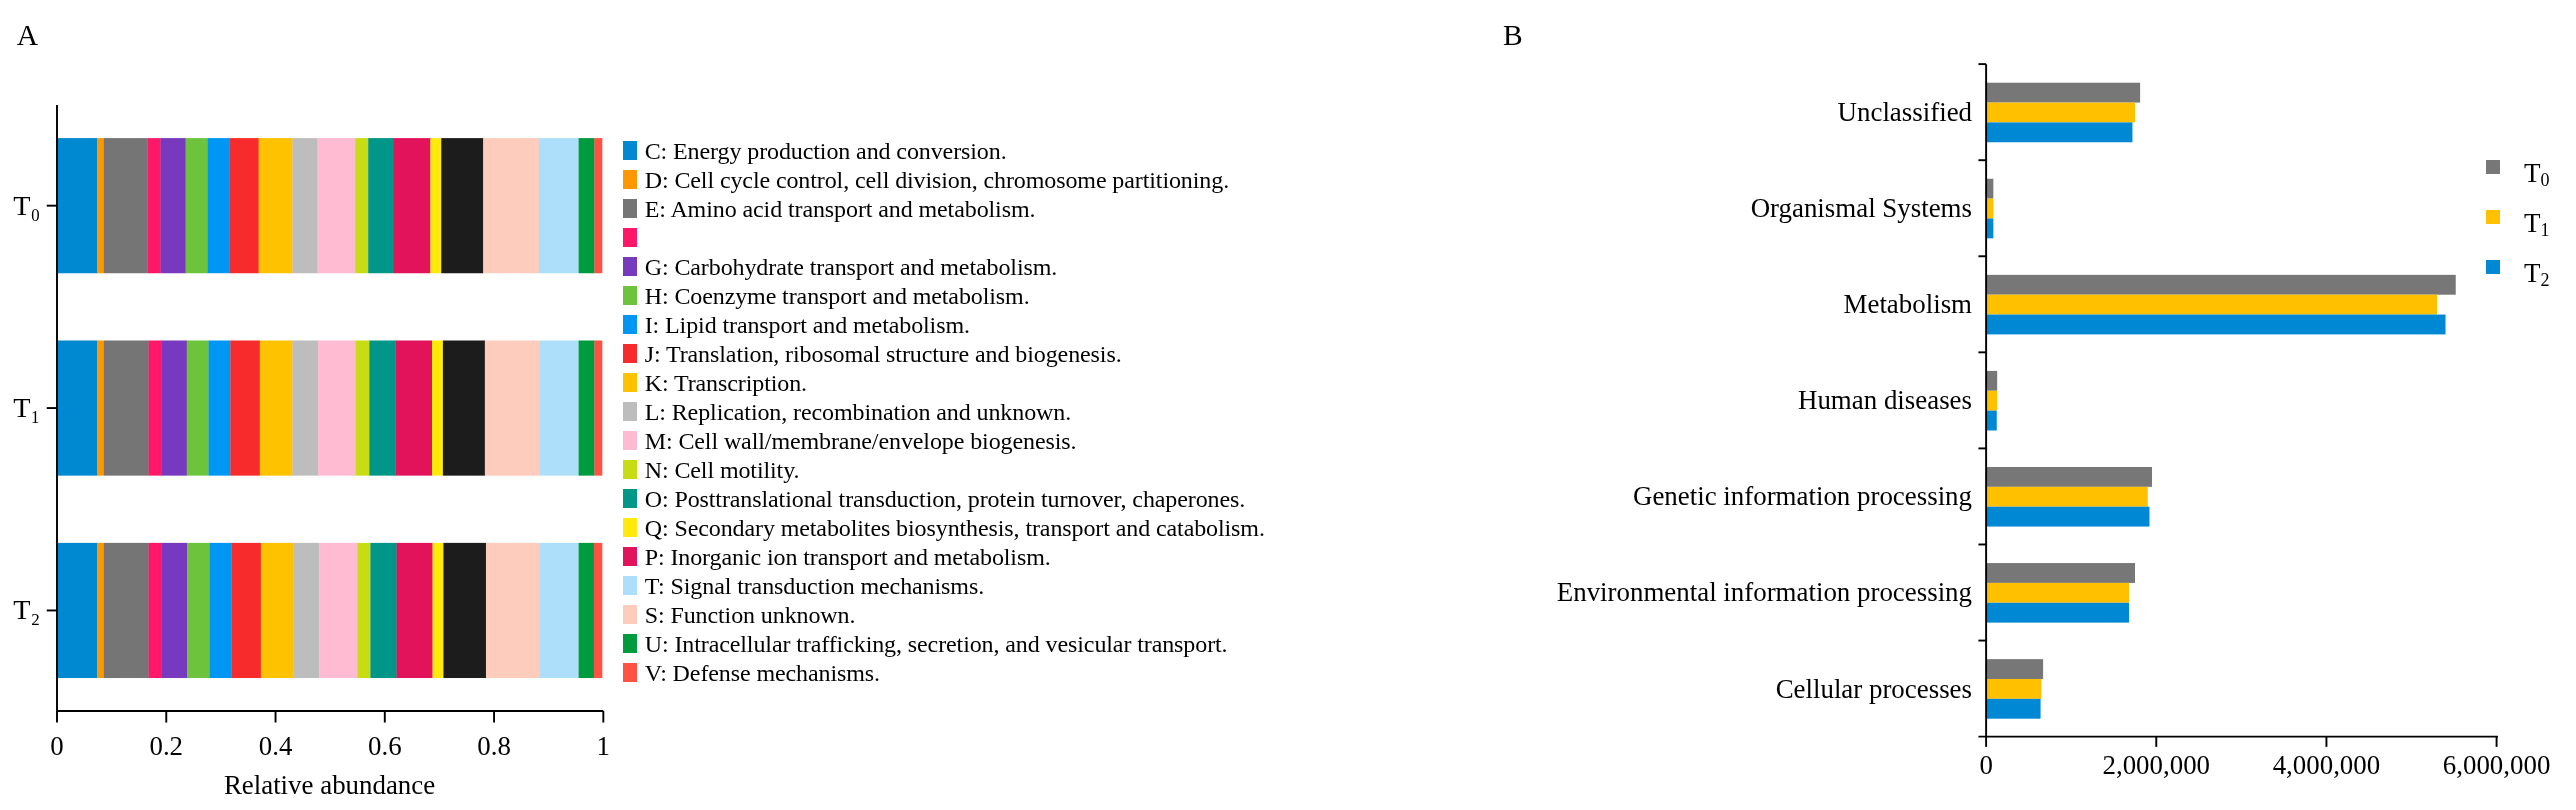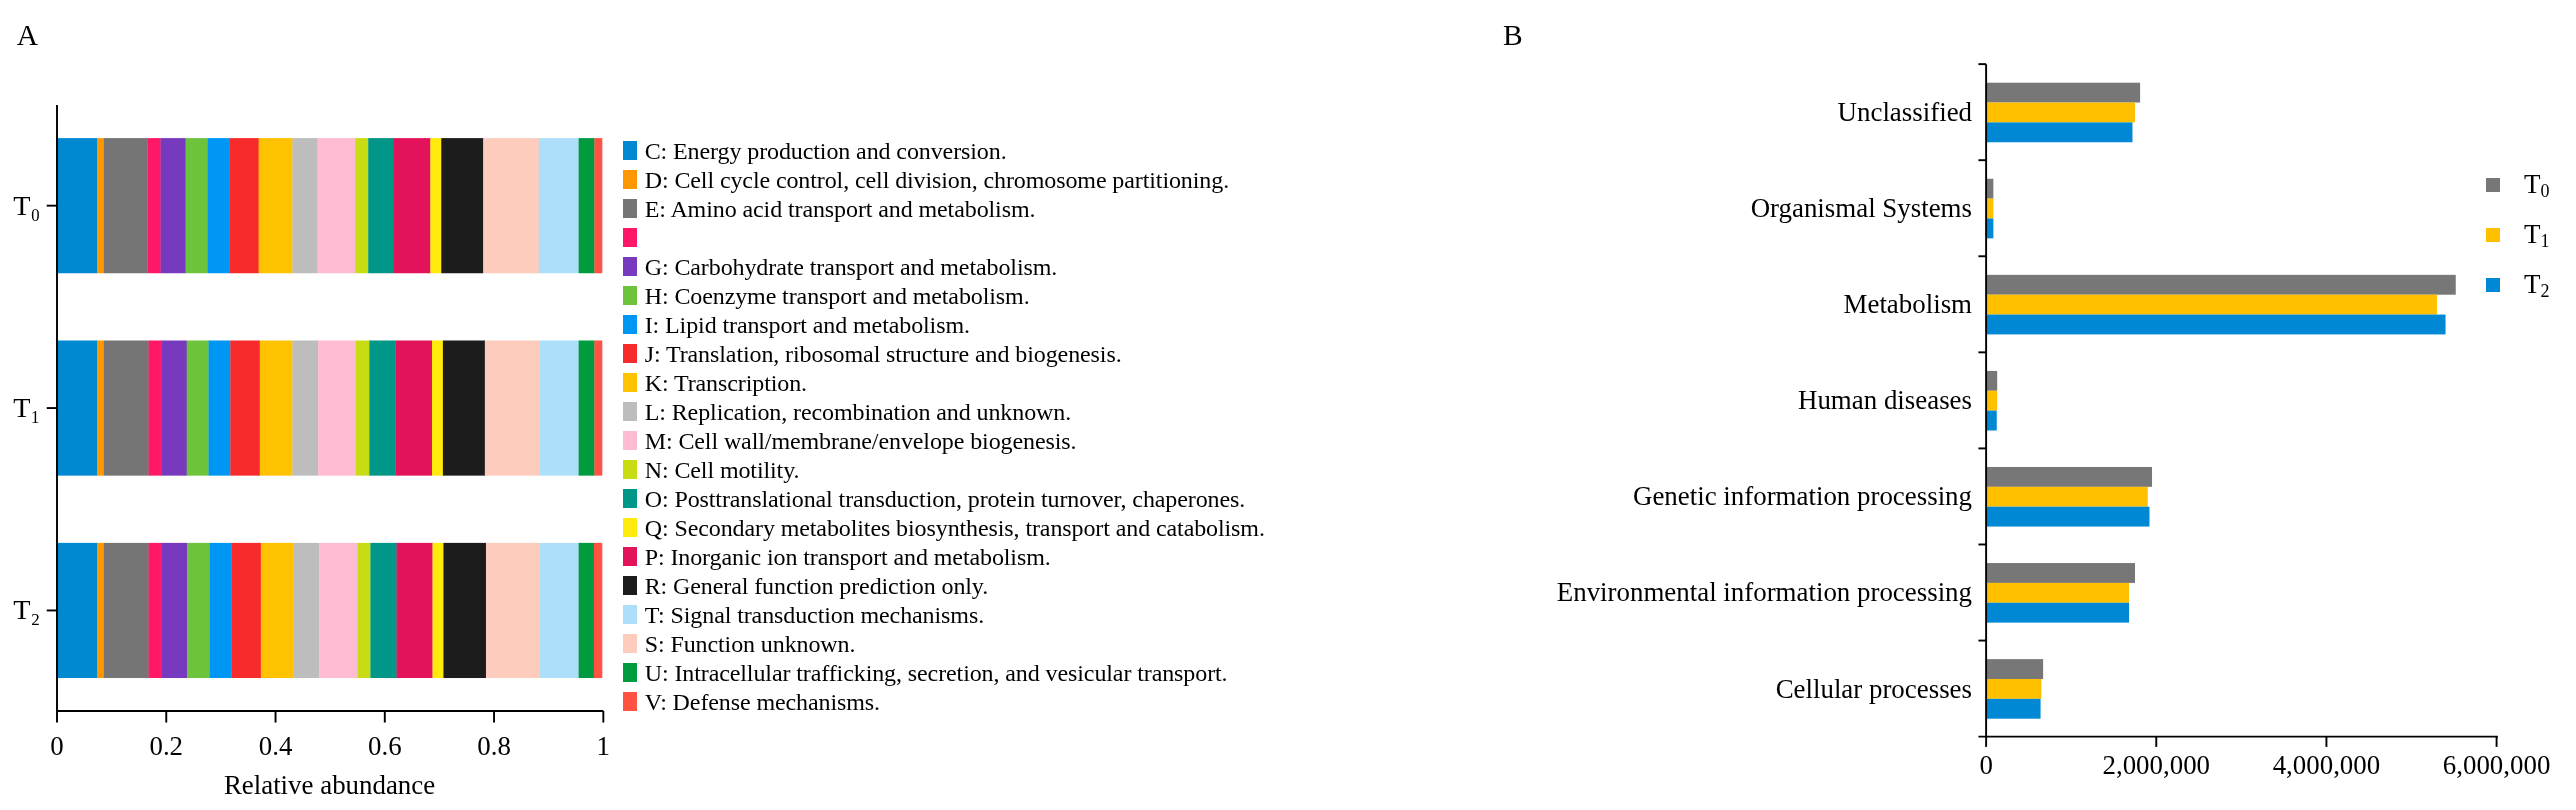--- a/index.html
+++ b/index.html
@@ -6,21 +6,21 @@
   body { width: 2576px; height: 811px; overflow: hidden; position: relative;
          font-family: "Liberation Serif", "DejaVu Serif", serif; color: #000; }
   #stage { position: absolute; left: 0; top: 0; width: 2576px; height: 811px; }
   .panel-letter { position: absolute; font-size: 29.5px; line-height: 1; }
   svg text { font-family: "Liberation Serif", "DejaVu Serif", serif; fill: #000; }
   .legend-a { position: absolute; left: 623px; top: 136px; text-align: right; }
   .legend-a .item { display: flex; align-items: center; height: 29px; white-space: nowrap; }
   .legend-a .sw { width: 14px; height: 19px; margin-right: 7.7px; flex: 0 0 auto; }
   .legend-a .lbl { font-size: 24px; line-height: 1; letter-spacing: -0.1px; }
   .legend-b { position: absolute; left: 2486px; top: 160px; }
-  .legend-b .item { display: flex; align-items: center; height: 50px; }
+  .legend-b .item { display: flex; align-items: flex-start; height: 50px; }
   .legend-b .sw { width: 14px; height: 14px; margin-right: 24px; }
   .legend-b .lbl { font-size: 27px; line-height: 1; }
   .legend-b .lbl sub { font-size: 18px; vertical-align: -3.8px; }
 </style>
 </head>
 <body>
 
 <div id="stage">
   <div class="panel-letter" style="left:16.7px;top:20.5px;">A</div>
   <div class="panel-letter" style="left:1503px;top:20.5px;">B</div>
@@ -208,24 +208,20 @@
       </div>
       <div class="item">
         <span class="sw" style="background: rgb(255, 234, 12);"></span>
         <span class="lbl">Q: Secondary metabolites biosynthesis, transport and catabolism.</span>
       </div>
       <div class="item">
         <span class="sw" style="background: rgb(226, 18, 91);"></span>
         <span class="lbl">P: Inorganic ion transport and metabolism.</span>
       </div>
       <div class="item">
-        <span class="sw" style="background: rgb(28, 28, 28);"></span>
-        <span class="lbl">R: General function prediction only.</span>
-      </div>
-      <div class="item">
         <span class="sw" style="background: rgb(174, 223, 250);"></span>
         <span class="lbl">T: Signal transduction mechanisms.</span>
       </div>
       <div class="item">
         <span class="sw" style="background: rgb(253, 204, 188);"></span>
         <span class="lbl">S: Function unknown.</span>
       </div>
       <div class="item">
         <span class="sw" style="background: rgb(0, 155, 62);"></span>
         <span class="lbl">U: Intracellular trafficking, secretion, and vesicular transport.</span>

